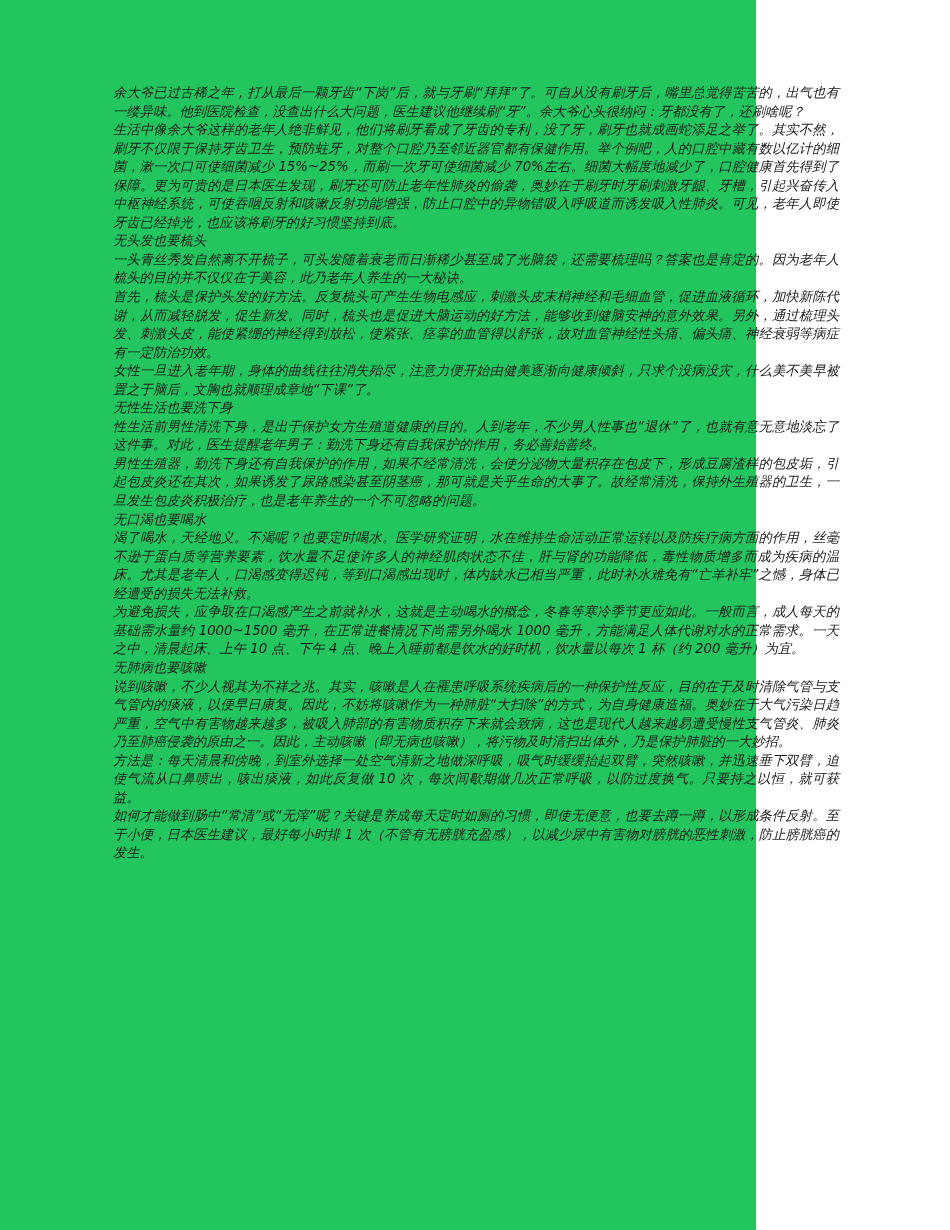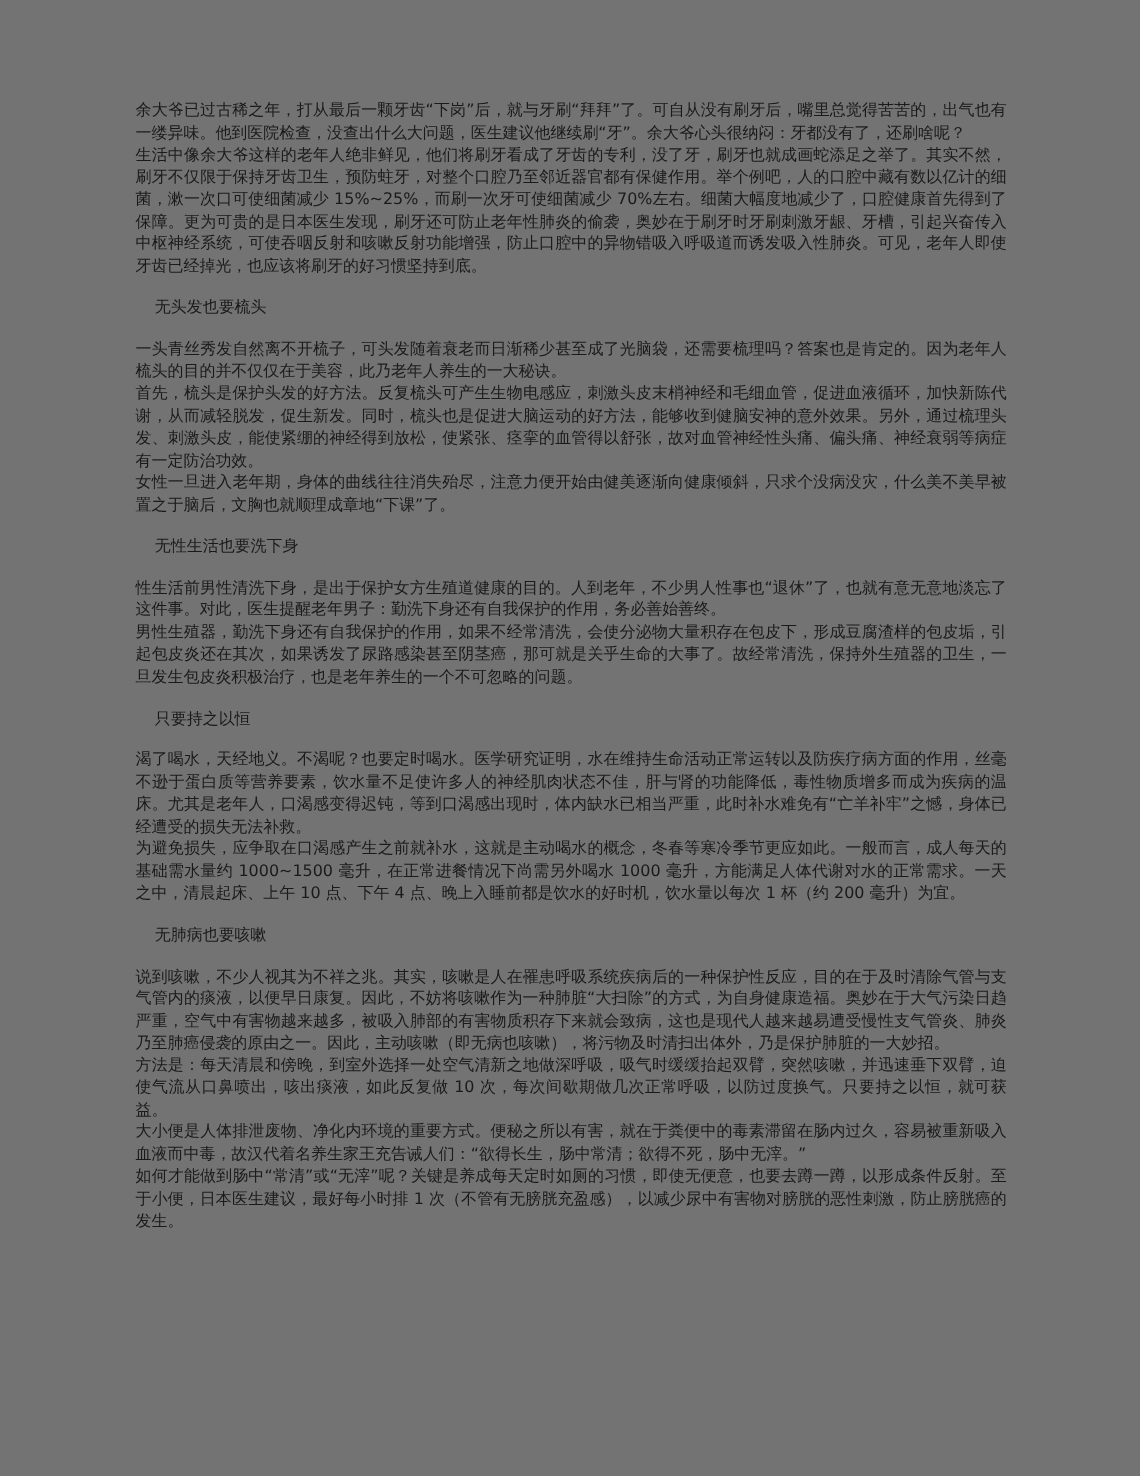--- a/index.html
+++ b/index.html
@@ -9,23 +9,24 @@
   }
   body {
     width: 950px;
     height: 1230px;
     font-family: "DejaVu Sans", "Liberation Sans", sans-serif;
     color: #000000;
     overflow: hidden;
   }
   #page {
     position: relative;
-    width: 950px;
+    width: 756px;
     height: 1230px;
-    background: #737373;
+    background: #22c55e;
+    font-style: italic;
   }
   #doc-body {
     position: absolute;
     left: 113px;
     top: 84px;
     width: 726px;
     font-size: 13.3px;
     line-height: 18.55px;
     text-align: justify;
     text-justify: inter-ideograph;
@@ -33,41 +34,40 @@
     letter-spacing: 0px;
   }
   p.para {
     margin: 0;
     padding: 0;
     text-align: justify;
     text-justify: inter-ideograph;
     text-indent: 0;
   }
   p.heading {
-    margin: 16px;
+    margin: 0;
     padding: 0;
     text-align: left;
   }
 </style>
 </head>
 <body>
 
 <div id="page">
   <div id="doc-body">
       <p class="para">余大爷已过古稀之年，打从最后一颗牙齿“下岗”后，就与牙刷“拜拜”了。可自从没有刷牙后，嘴里总觉得苦苦的，出气也有一缕异味。他到医院检查，没查出什么大问题，医生建议他继续刷“牙”。余大爷心头很纳闷：牙都没有了，还刷啥呢？</p>
       <p class="para">生活中像余大爷这样的老年人绝非鲜见，他们将刷牙看成了牙齿的专利，没了牙，刷牙也就成画蛇添足之举了。其实不然，刷牙不仅限于保持牙齿卫生，预防蛀牙，对整个口腔乃至邻近器官都有保健作用。举个例吧，人的口腔中藏有数以亿计的细菌，漱一次口可使细菌减少 15%~25%，而刷一次牙可使细菌减少 70%左右。细菌大幅度地减少了，口腔健康首先得到了保障。更为可贵的是日本医生发现，刷牙还可防止老年性肺炎的偷袭，奥妙在于刷牙时牙刷刺激牙龈、牙槽，引起兴奋传入中枢神经系统，可使吞咽反射和咳嗽反射功能增强，防止口腔中的异物错吸入呼吸道而诱发吸入性肺炎。可见，老年人即使牙齿已经掉光，也应该将刷牙的好习惯坚持到底。</p>
       <p class="para heading">无头发也要梳头</p>
       <p class="para">一头青丝秀发自然离不开梳子，可头发随着衰老而日渐稀少甚至成了光脑袋，还需要梳理吗？答案也是肯定的。因为老年人梳头的目的并不仅仅在于美容，此乃老年人养生的一大秘诀。</p>
       <p class="para">首先，梳头是保护头发的好方法。反复梳头可产生生物电感应，刺激头皮末梢神经和毛细血管，促进血液循环，加快新陈代谢，从而减轻脱发，促生新发。同时，梳头也是促进大脑运动的好方法，能够收到健脑安神的意外效果。另外，通过梳理头发、刺激头皮，能使紧绷的神经得到放松，使紧张、痉挛的血管得以舒张，故对血管神经性头痛、偏头痛、神经衰弱等病症有一定防治功效。</p>
       <p class="para">女性一旦进入老年期，身体的曲线往往消失殆尽，注意力便开始由健美逐渐向健康倾斜，只求个没病没灾，什么美不美早被置之于脑后，文胸也就顺理成章地“下课”了。</p>
       <p class="para heading">无性生活也要洗下身</p>
       <p class="para">性生活前男性清洗下身，是出于保护女方生殖道健康的目的。人到老年，不少男人性事也“退休”了，也就有意无意地淡忘了这件事。对此，医生提醒老年男子：勤洗下身还有自我保护的作用，务必善始善终。</p>
       <p class="para">男性生殖器，勤洗下身还有自我保护的作用，如果不经常清洗，会使分泌物大量积存在包皮下，形成豆腐渣样的包皮垢，引起包皮炎还在其次，如果诱发了尿路感染甚至阴茎癌，那可就是关乎生命的大事了。故经常清洗，保持外生殖器的卫生，一旦发生包皮炎积极治疗，也是老年养生的一个不可忽略的问题。</p>
-      <p class="para heading">只要持之以恒</p>
+      <p class="para heading">无口渴也要喝水</p>
       <p class="para">渴了喝水，天经地义。不渴呢？也要定时喝水。医学研究证明，水在维持生命活动正常运转以及防疾疗病方面的作用，丝毫不逊于蛋白质等营养要素，饮水量不足使许多人的神经肌肉状态不佳，肝与肾的功能降低，毒性物质增多而成为疾病的温床。尤其是老年人，口渴感变得迟钝，等到口渴感出现时，体内缺水已相当严重，此时补水难免有“亡羊补牢”之憾，身体已经遭受的损失无法补救。</p>
       <p class="para">为避免损失，应争取在口渴感产生之前就补水，这就是主动喝水的概念，冬春等寒冷季节更应如此。一般而言，成人每天的基础需水量约 1000~1500 毫升，在正常进餐情况下尚需另外喝水 1000 毫升，方能满足人体代谢对水的正常需求。一天之中，清晨起床、上午 10 点、下午 4 点、晚上入睡前都是饮水的好时机，饮水量以每次 1 杯（约 200 毫升）为宜。</p>
       <p class="para heading">无肺病也要咳嗽</p>
       <p class="para">说到咳嗽，不少人视其为不祥之兆。其实，咳嗽是人在罹患呼吸系统疾病后的一种保护性反应，目的在于及时清除气管与支气管内的痰液，以便早日康复。因此，不妨将咳嗽作为一种肺脏“大扫除”的方式，为自身健康造福。奥妙在于大气污染日趋严重，空气中有害物越来越多，被吸入肺部的有害物质积存下来就会致病，这也是现代人越来越易遭受慢性支气管炎、肺炎乃至肺癌侵袭的原由之一。因此，主动咳嗽（即无病也咳嗽），将污物及时清扫出体外，乃是保护肺脏的一大妙招。</p>
       <p class="para">方法是：每天清晨和傍晚，到室外选择一处空气清新之地做深呼吸，吸气时缓缓抬起双臂，突然咳嗽，并迅速垂下双臂，迫使气流从口鼻喷出，咳出痰液，如此反复做 10 次，每次间歇期做几次正常呼吸，以防过度换气。只要持之以恒，就可获益。</p>
-      <p class="para">大小便是人体排泄废物、净化内环境的重要方式。便秘之所以有害，就在于粪便中的毒素滞留在肠内过久，容易被重新吸入血液而中毒，故汉代着名养生家王充告诫人们：“欲得长生，肠中常清；欲得不死，肠中无滓。”</p>
       <p class="para">如何才能做到肠中“常清”或“无滓”呢？关键是养成每天定时如厕的习惯，即使无便意，也要去蹲一蹲，以形成条件反射。至于小便，日本医生建议，最好每小时排 1 次（不管有无膀胱充盈感），以减少尿中有害物对膀胱的恶性刺激，防止膀胱癌的发生。</p>
     </div>
 </div>
 
 </body></html>

